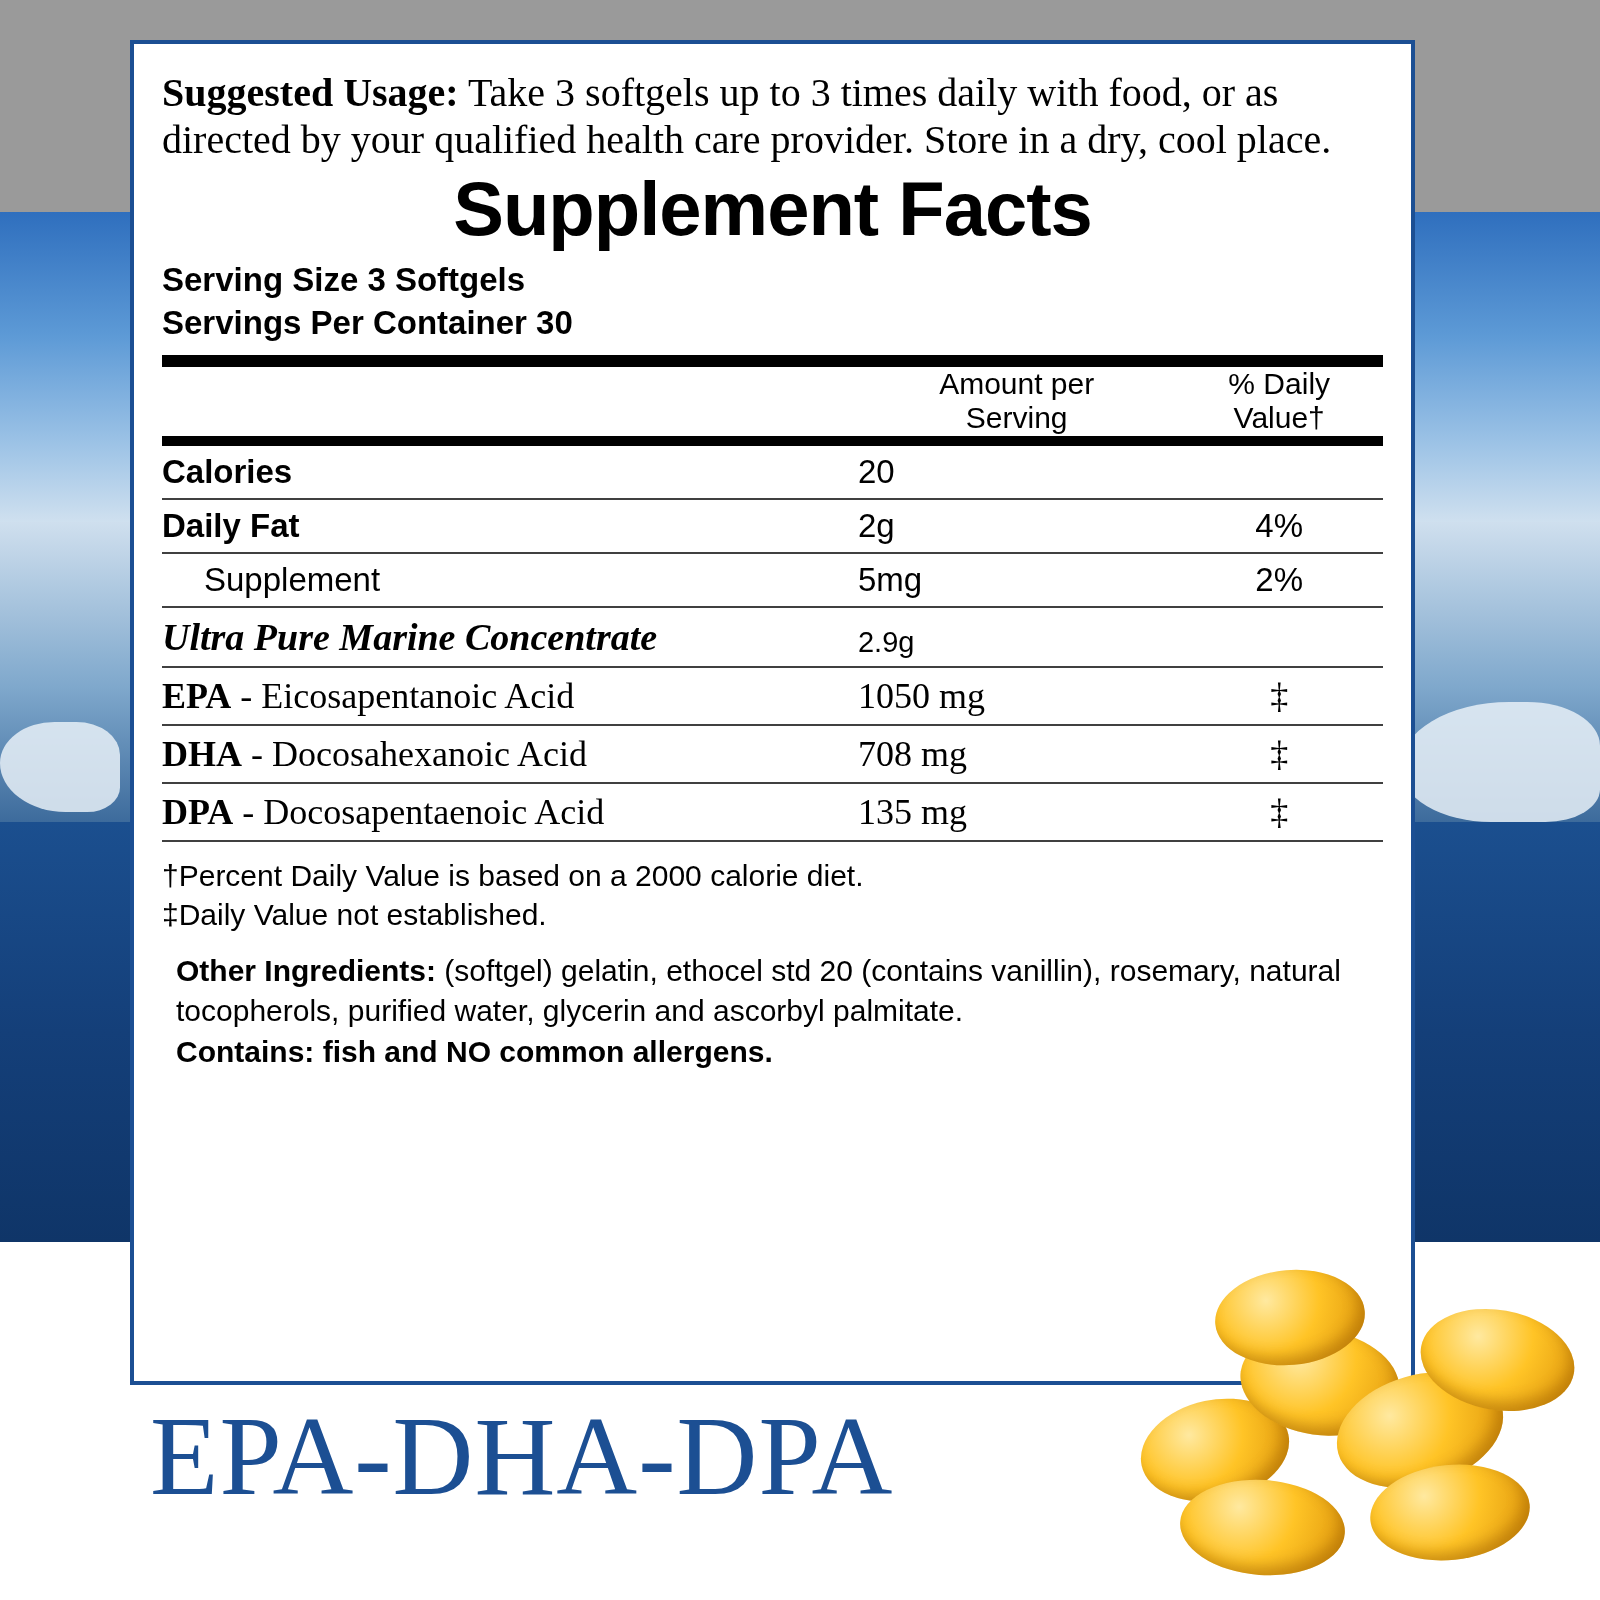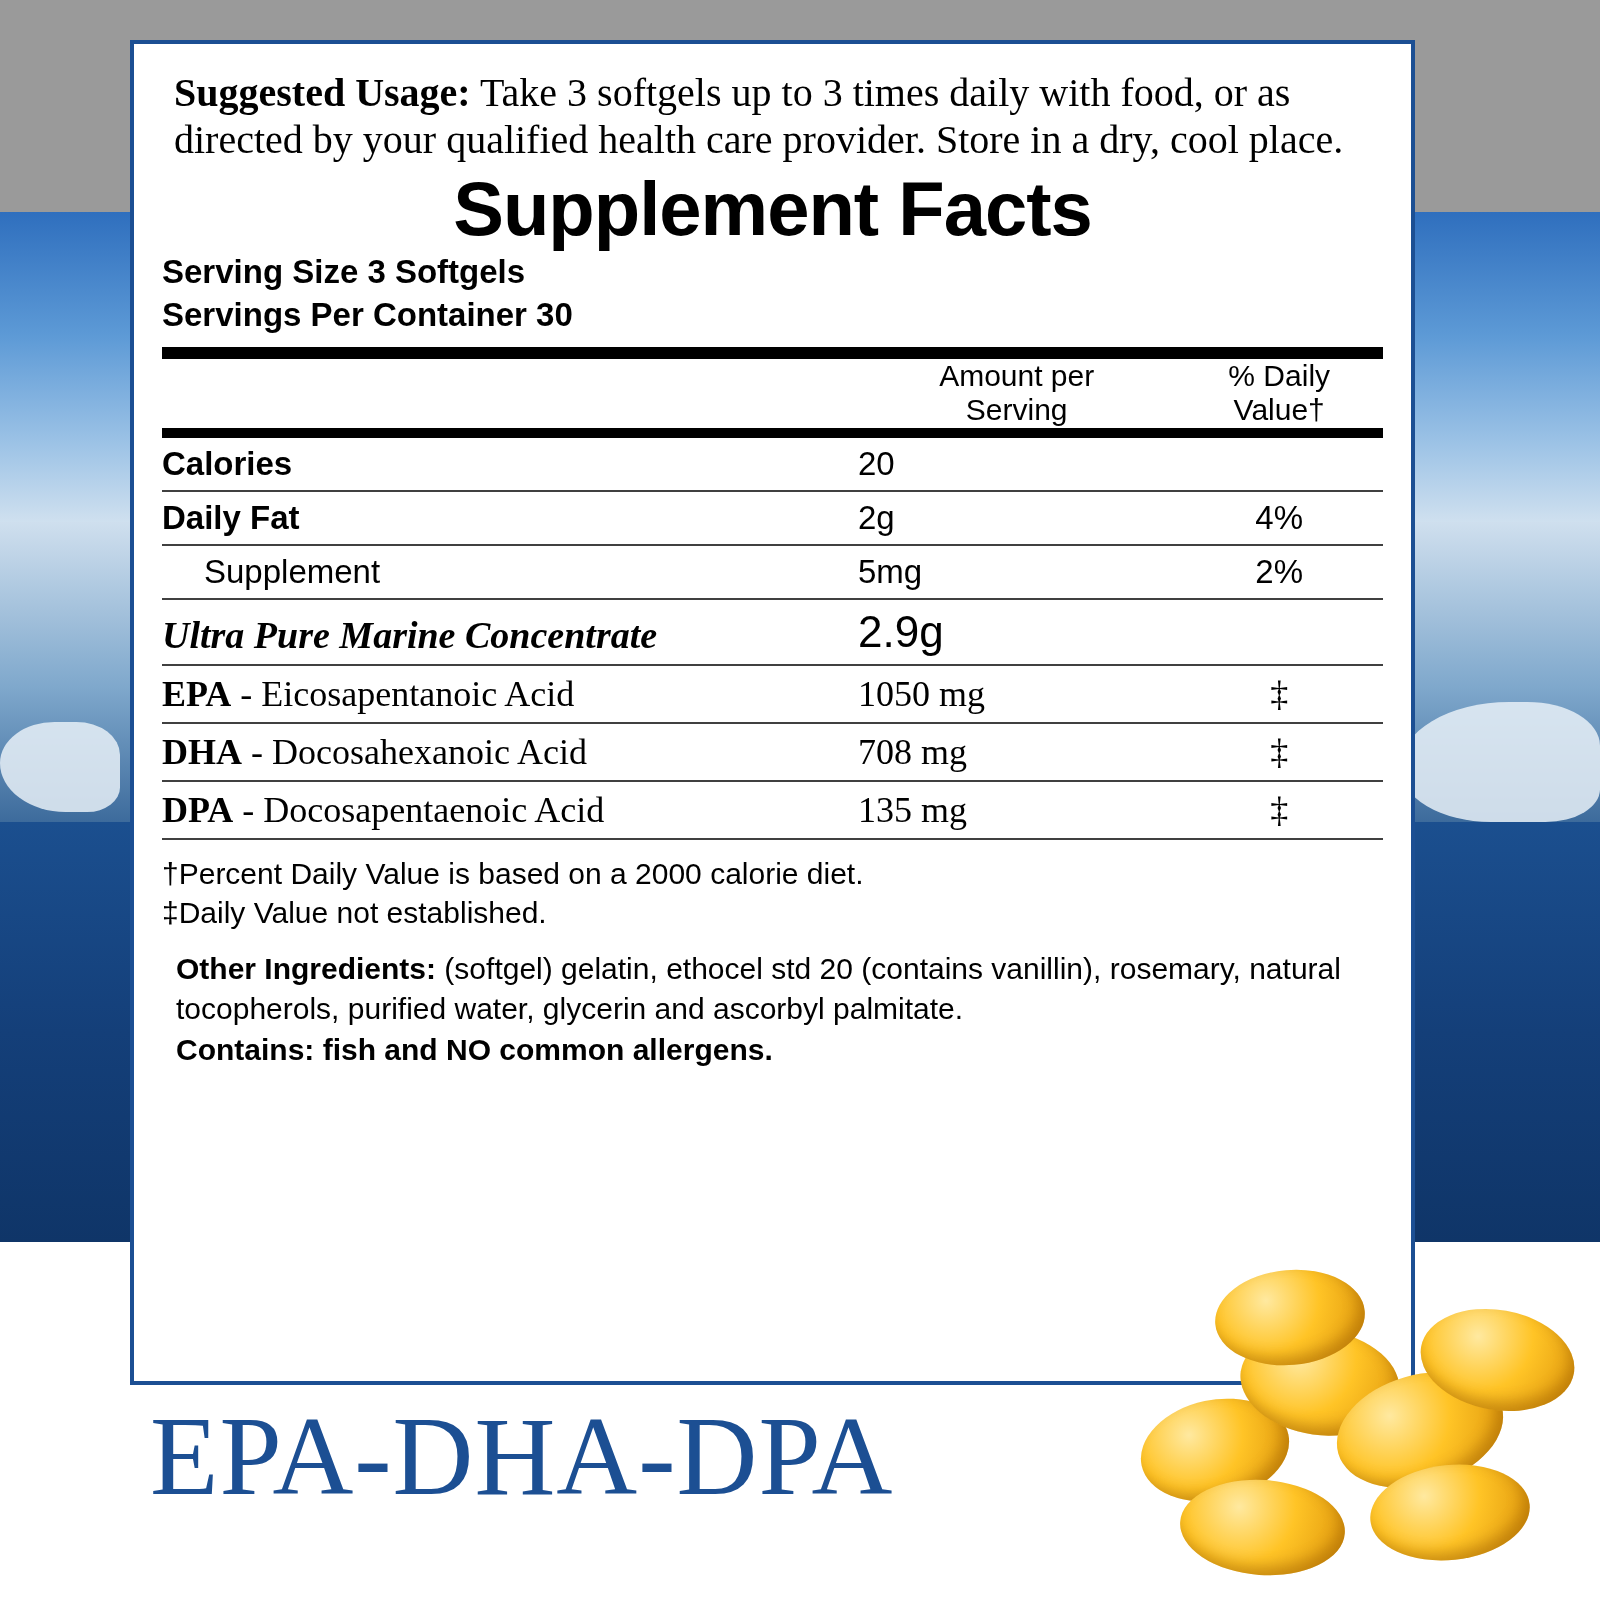--- a/index.html
+++ b/index.html
@@ -66,34 +66,34 @@
   .inner {
     padding: 26px 28px 0 28px;
   }
 
   
   .usage {
     font-family: "Liberation Serif", serif;
     font-size: 40px;
     line-height: 1.17;
     color: #000;
-    margin: 0 0 4px 12px;
+    margin: 0 0 4px 0;
   }
   .usage b {
     font-weight: bold;
   }
 
   
   .sf-title {
     font-family: "Liberation Sans", sans-serif;
     font-weight: bold;
     font-size: 76px;
     letter-spacing: -1px;
     text-align: center;
-    margin: 6px 0 4px 0;
+    margin: 6px 0 12px 0;
     line-height: 1.02;
   }
 
   
   .serving-line {
     font-family: "Liberation Sans", sans-serif;
     font-weight: bold;
     font-size: 33px;
     line-height: 1.3;
     color: #000;
@@ -153,21 +153,21 @@
     font-weight: bold;
   }
   tr.marine td.name {
     font-family: "Liberation Serif", serif;
     font-style: italic;
     font-weight: bold;
     font-size: 38px;
   }
   tr.marine td.amt {
     font-family: "Liberation Sans", sans-serif;
-    font-size: 44px;
+    font-size: 29px;
   }
   .dagger { font-size: 30px; }
 
   
   .footnotes {
     font-family: "Liberation Sans", sans-serif;
     font-size: 30px;
     line-height: 1.32;
     margin-top: 14px;
     color: #000;

